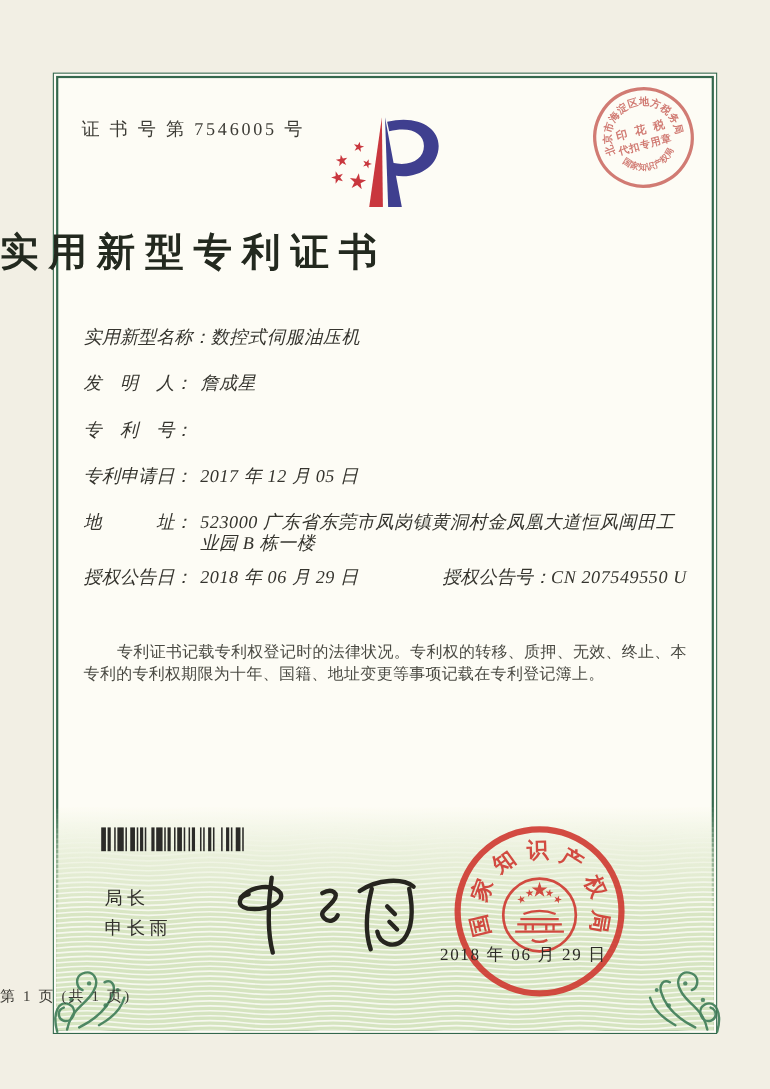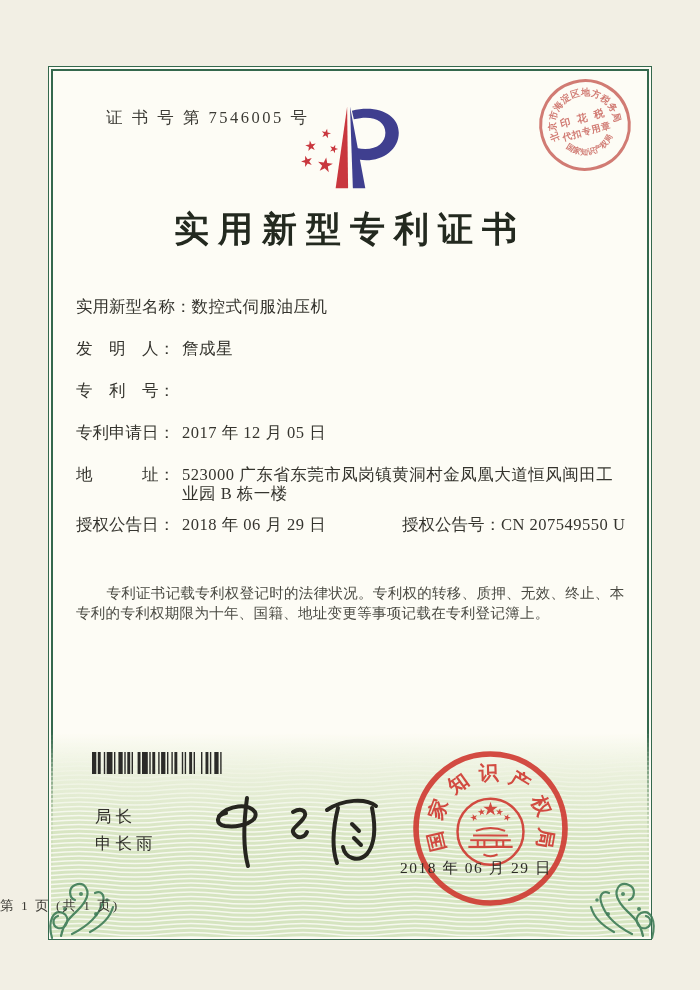--- a/index.html
+++ b/index.html
@@ -12,27 +12,27 @@
   .frame{
     position:absolute;left:48px;top:66px;width:604px;height:874px;
     box-sizing:border-box;border:1px solid #34684d;background:#fdfcf5;
   }
   .frame-inner{position:absolute;inset:2px;border:2px solid #34684d;pointer-events:none;}
   .band{
     position:absolute;left:51px;top:733px;width:598px;height:204px;
     background:linear-gradient(180deg, rgba(216,229,195,0) 0%, rgba(216,229,195,0.55) 22%, rgba(214,228,192,0.95) 48%, #d5e4c0 75%);
   }
   .band svg{position:absolute;inset:0;}
-  .cert-no{position:absolute;left:74px;top:107px;font-size:16.5px;letter-spacing:2.5px;color:#3c3b35;margin-left:32px;}
+  .cert-no{position:absolute;left:74px;top:107px;font-size:16.5px;letter-spacing:2.5px;color:#3c3b35;}
   .logo{position:absolute;left:283px;top:104px;}
   .title{
-    position:absolute;left:0;top:206px;width:700px;text-align:center;
+    position:absolute;left:0;top:206px;width:700px;text-align:left;
     font-size:35px;font-weight:600;letter-spacing:9px;color:#23291f;
   }
-  .fields{position:absolute;left:76px;top:297px;width:556px;font-size:16.5px;}
+  .fields{position:absolute;left:76px;top:297px;width:556px;font-size:16.5px;font-style:italic;}
   .frow{display:flex;line-height:20px;margin-bottom:22px;}
   .flabel{flex:0 0 auto;min-width:106px;white-space:nowrap;color:#35342e;}
   .fvalue{color:#35342e;letter-spacing:0.5px;}
   .frow.address{margin-bottom:12px;}
   .frow.address .fvalue{width:446px;line-height:19px;}
   .frow.lastrow{position:relative;}
   .grant-no{position:absolute;left:326px;top:0;display:flex;white-space:nowrap;}
   .paras{position:absolute;left:76px;top:584px;width:552px;font-size:14.5px;line-height:19.5px;color:#4a4a43;letter-spacing:0.3px;}
   .paras p{margin:0;text-indent:2.1em;}
   .barcode{position:absolute;left:90px;top:752px;}

